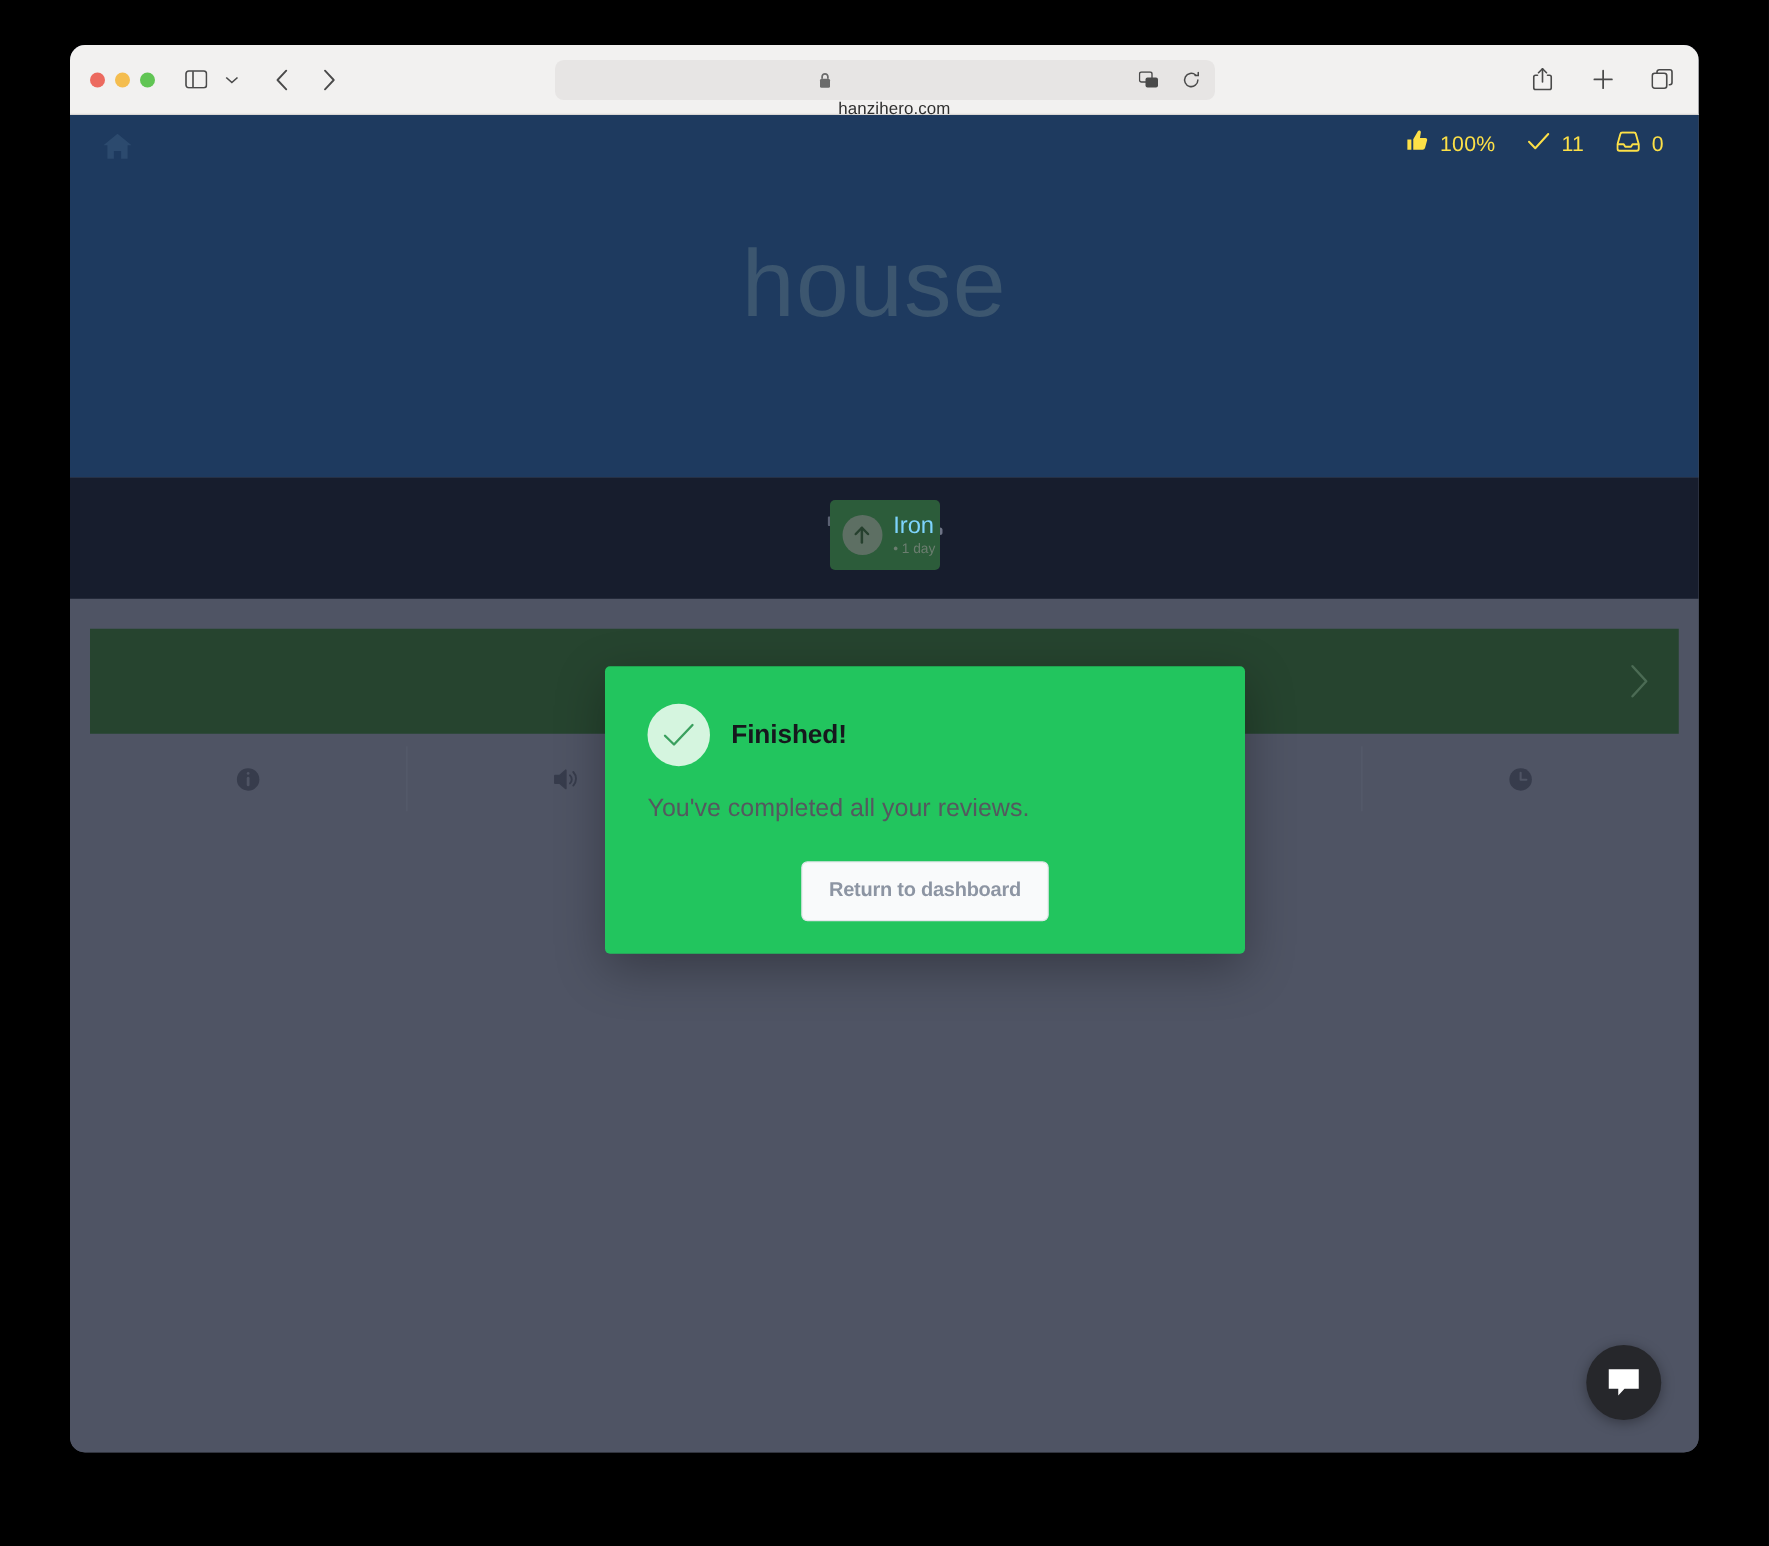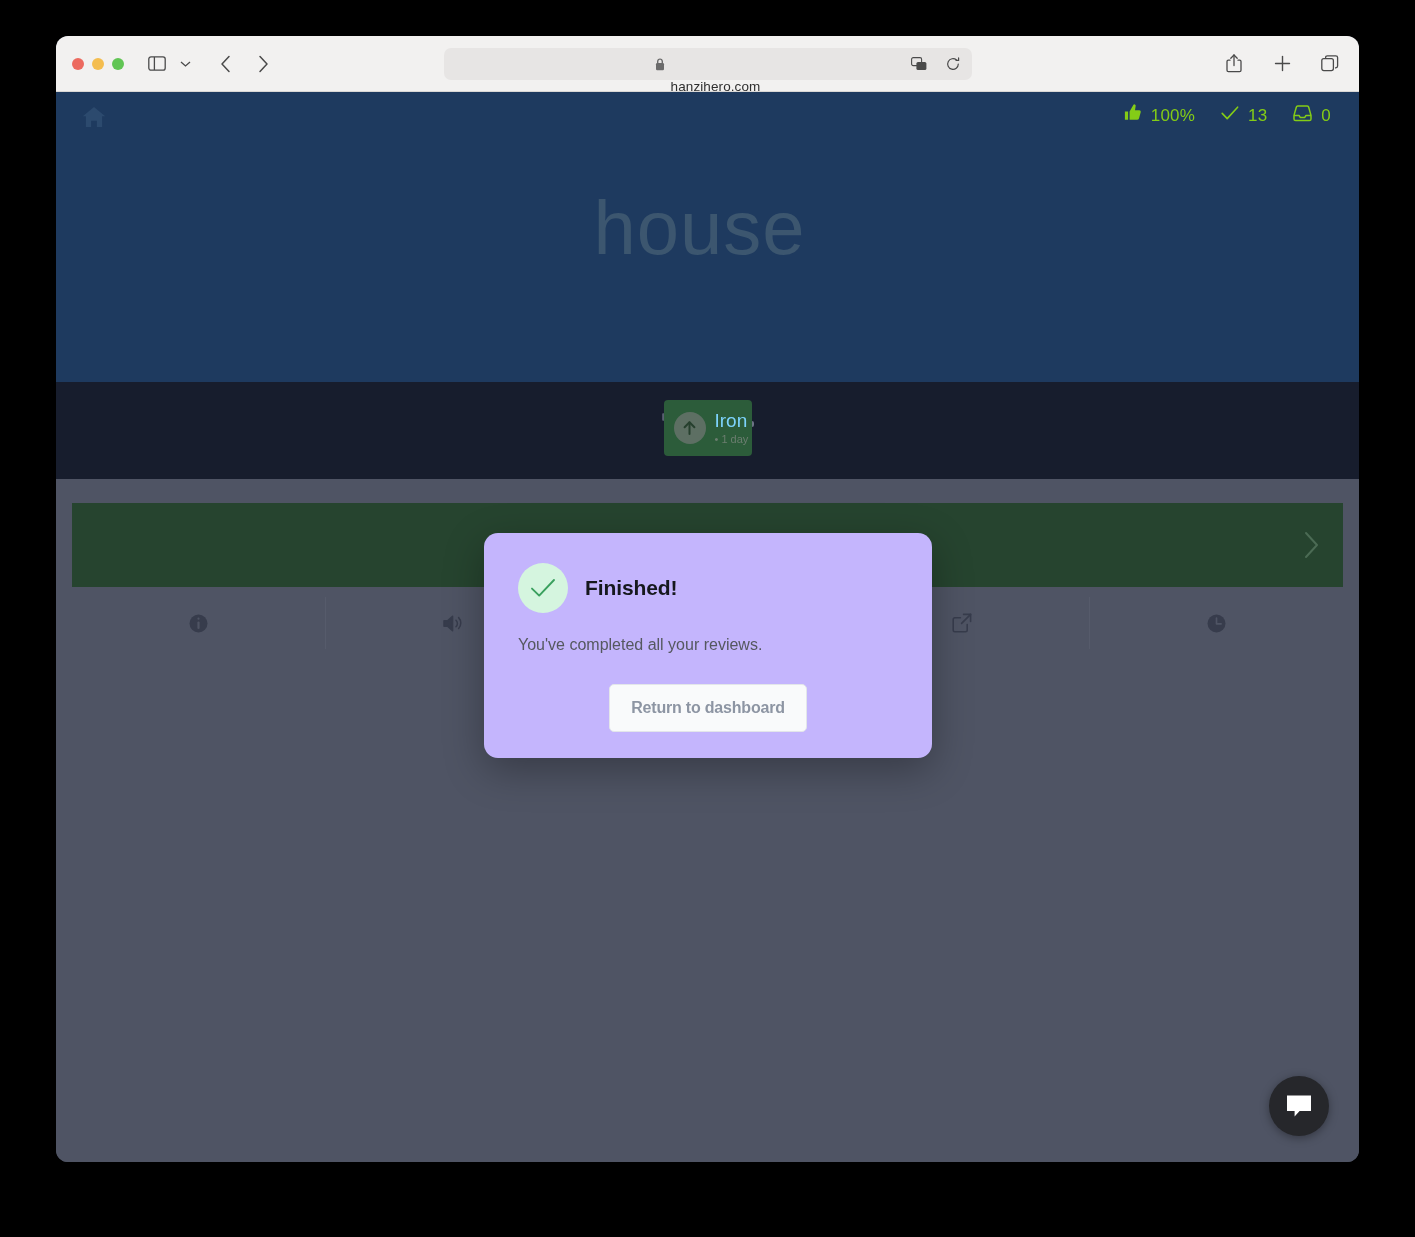--- a/index.html
+++ b/index.html
@@ -84,21 +84,21 @@
     background: #1e3a5f;
     position: relative;
   }
   .home-icon {
     position: absolute; left: 26px; top: 14px;
     color: #2c4a6e;
   }
   .stats {
     position: absolute; right: 28px; top: 12px;
     display: flex; align-items: center; gap: 26px;
-    color: #84cc16;
+    color: #fde047;
     font-size: 17px;
   }
   .stat { display: flex; align-items: center; gap: 9px; }
   .stat .val { letter-spacing: 0.2px; }
 
   .prompt-word {
     position: absolute;
     left: 0; right: 16px;
     top: 92px;
     text-align: center;
@@ -192,42 +192,42 @@
     border-radius: 50%;
     background: #26272b;
     display: flex; align-items: center; justify-content: center;
     box-shadow: 0 2px 10px rgba(0,0,0,0.35);
   }
 
   
   .modal {
     position: absolute;
     left: 428px; top: 497px;
-    width: 448px;
-    background: #c4b5fd;
-    border-radius: 14px;
+    width: 512px;
+    background: #22c55e;
+    border-radius: 4px;
     padding: 30px 34px 26px 34px;
     box-shadow: 0 12px 40px rgba(0,0,0,0.30);
     z-index: 30;
   }
   .modal-head { display: flex; align-items: center; gap: 17px; }
   .check-circle {
     width: 50px; height: 50px; border-radius: 50%;
     background: #d5f5df;
     display: flex; align-items: center; justify-content: center;
     flex: 0 0 auto;
     color: #3aa05e;
   }
   .modal-title {
     font-size: 21px; font-weight: bold; color: #16181d;
     letter-spacing: -0.1px;
   }
   .modal-body {
     margin-top: 23px;
-    font-size: 16px;
+    font-size: 20px;
     color: #55585f;
   }
   .modal-actions { margin-top: 30px; display: flex; justify-content: center; }
   .btn-return {
     background: #f9fafb;
     border: 1px solid #e3e6ea;
     border-radius: 5px;
     padding: 14px 21px;
     font-size: 16px;
     font-weight: bold;
@@ -340,21 +340,21 @@
             </svg>
           </span>
           <span class="val">100%</span>
         </div>
         <div class="stat">
           <span>
             <svg width="18" height="16" viewBox="0 0 18 16" fill="none" stroke="currentColor" stroke-width="1.6" stroke-linecap="round" stroke-linejoin="round">
               <polyline points="1.2,8.4 6.2,13.6 16.6,2.2"></polyline>
             </svg>
           </span>
-          <span class="val">13</span>
+          <span class="val">11</span>
         </div>
         <div class="stat">
           <span>
             <svg width="19" height="17" viewBox="0 0 19 17" fill="none" stroke="currentColor" stroke-width="1.5" stroke-linejoin="round">
               <path d="M1 10.4 3.3 2.2a1.6 1.6 0 0 1 1.5-1.2h9.4a1.6 1.6 0 0 1 1.5 1.2L18 10.4v3.6a1.6 1.6 0 0 1-1.6 1.6H2.6A1.6 1.6 0 0 1 1 14z"></path>
               <polyline points="1,10.4 6,10.4 7.2,12.4 11.8,12.4 13,10.4 18,10.4"></polyline>
             </svg>
           </span>
           <span class="val">0</span>
         </div>

